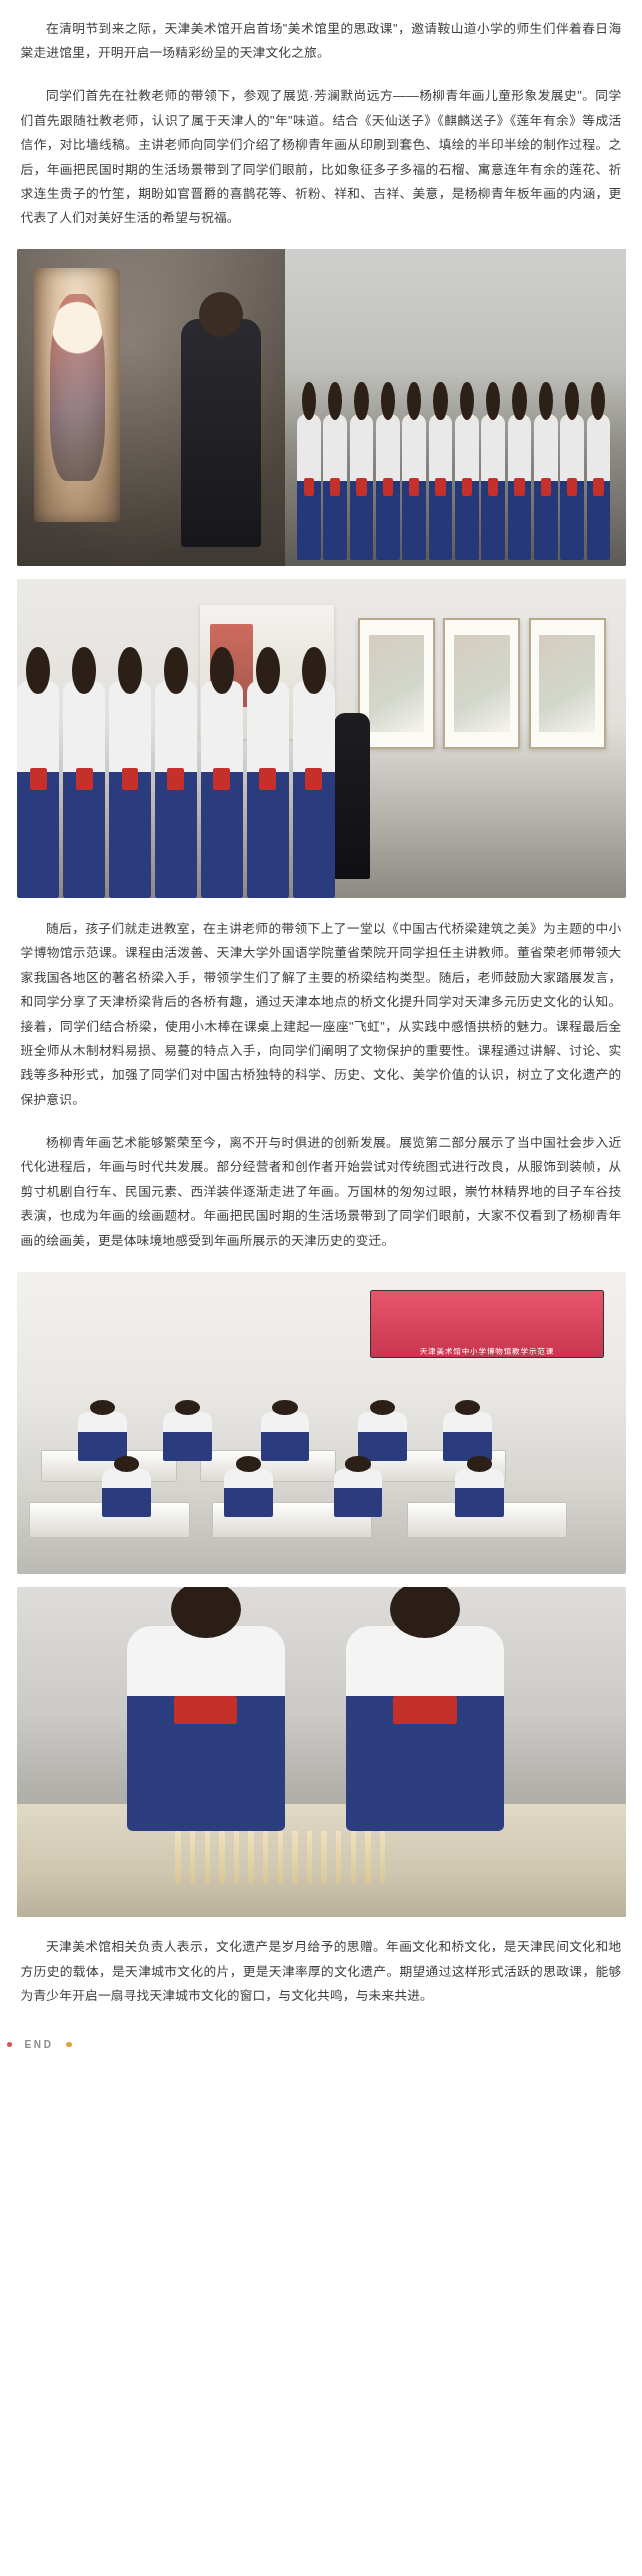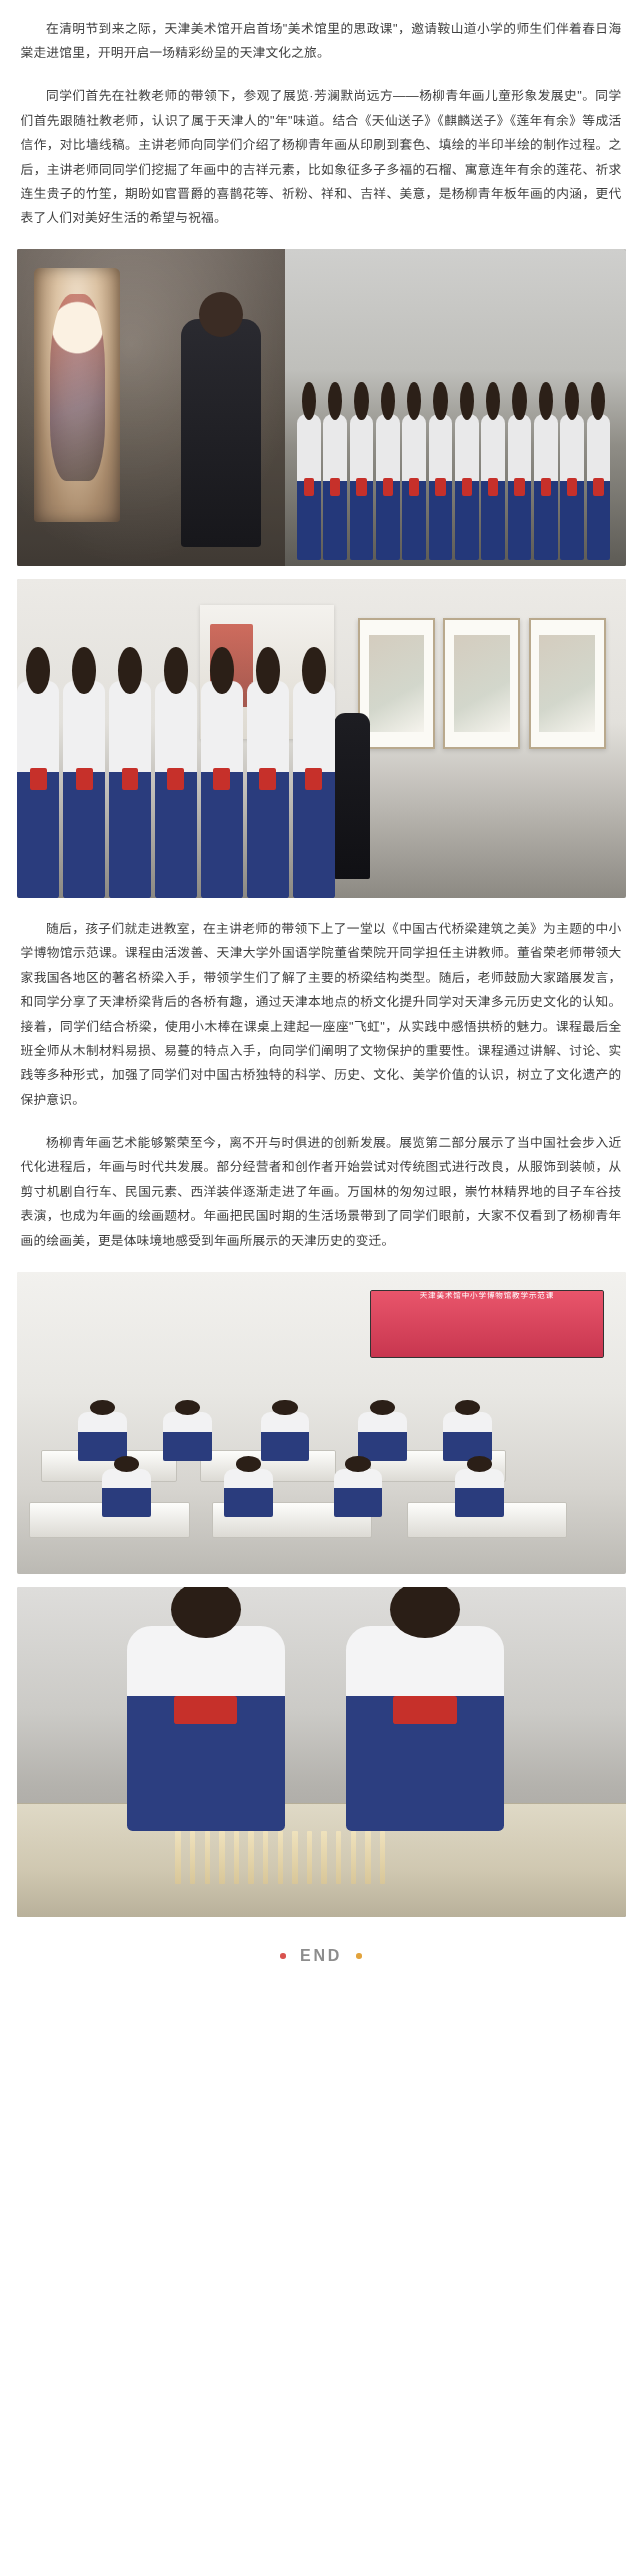--- a/index.html
+++ b/index.html
@@ -149,21 +149,21 @@
   
   .ph3 { height: 302px; background: #e7e7e5; }
   .ph3 .bg {
     position:absolute; inset:0;
     background: linear-gradient(180deg,#f2f1ee 0%,#e8e7e3 40%,#d6d4cf 72%,#bbb9b3 100%);
   }
   .ph3 .screen {
     position:absolute; left:58%; top:6%; width:38%; height:22%;
     background: linear-gradient(180deg,#e9556b 0%, #c8364f 100%);
     border: 1.9px solid #333; border-radius:1.9px;
-    display:flex; align-items:flex-start; justify-content:center;
+    display:flex; align-items:flex-end; justify-content:center;
   }
   .ph3 .screen span {
     color:#fff; font-size:7.5px; letter-spacing:0.9px; text-align:center; line-height:10.3px;
   }
   .ph3 .deskrow {
     position:absolute; left:0; bottom:0; width:100%; height:62%;
   }
   .ph3 .desk {
     position:absolute; background: linear-gradient(180deg,#fdfdfb,#dcdad4);
     border:0.9px solid #c3c1ba; border-radius:1.9px;
@@ -203,41 +203,41 @@
   }
   .ph4 .sticks {
     position:absolute; left:26%; bottom:10%; width:40%; height:16%;
   }
   .ph4 .sticks i {
     position:absolute; bottom:0; width:2.2%; height:100%;
     background: linear-gradient(180deg,#efe2bd,#d8c698); border-radius:0.9px;
   }
   
   .endmark {
-    text-align: center;
+    text-align: left;
     padding: 24.4px 0 17px 0;
-    font-size: 16px;
+    font-size: 10px;
     letter-spacing: 2.8px;
     color: #9b9b9b;
   }
   .endmark .dot {
     display:inline-block; width:5.6px; height:5.6px; border-radius:50%;
     background:#e2a33c; margin:0 6.6px; vertical-align:middle;
   }
   .endmark .dot.red { background:#d9534f; }
   .endmark .label { vertical-align: middle; font-weight: bold; color:#8d8d8d; }
 </style>
 </head>
 <body>
 
 <div class="page">
 
   <p class="para first">在清明节到来之际，天津美术馆开启首场"美术馆里的思政课"，邀请鞍山道小学的师生们伴着春日海棠走进馆里，开明开启一场精彩纷呈的天津文化之旅。</p>
 
-  <p class="para">同学们首先在社教老师的带领下，参观了展览·芳澜默尚远方——杨柳青年画儿童形象发展史"。同学们首先跟随社教老师，认识了属于天津人的"年"味道。结合《天仙送子》《麒麟送子》《莲年有余》等成活信作，对比墙线稿。主讲老师向同学们介绍了杨柳青年画从印刷到套色、填绘的半印半绘的制作过程。之后，主讲老师同同学们挖掘了年画中的吉祥元素，比如象征多子多福的石榴、寓意连年有余的莲花、祈求连生贵子的竹笙，期盼如官晋爵的喜鹊花等、祈粉、祥和、吉祥、美意，是杨柳青年板年画的内涵，更代表了人们对美好生活的希望与祝福。</p>
+  <p class="para">同学们首先在社教老师的带领下，参观了展览·芳澜默尚远方——杨柳青年画儿童形象发展史"。同学们首先跟随社教老师，认识了属于天津人的"年"味道。结合《天仙送子》《麒麟送子》《莲年有余》等成活信作，对比墙线稿。主讲老师向同学们介绍了杨柳青年画从印刷到套色、填绘的半印半绘的制作过程。之后，年画把民国时期的生活场景带到了同学们眼前，比如象征多子多福的石榴、寓意连年有余的莲花、祈求连生贵子的竹笙，期盼如官晋爵的喜鹊花等、祈粉、祥和、吉祥、美意，是杨柳青年板年画的内涵，更代表了人们对美好生活的希望与祝福。</p>
 
   <div class="photo ph1">
     <div class="inner">
       <div class="wall">
         <div class="mural"></div>
       </div>
       <div class="figure-a"></div>
       <div class="room"></div>
       <div class="students">
         <div class="st" style="left:0%"></div>
@@ -329,20 +329,21 @@
         <i style="left:54%"></i>
           <i style="left:60%"></i>
           <i style="left:66%"></i>
         <i style="left:72%"></i>
           <i style="left:78%"></i>
           <i style="left:84%"></i>
       </div>
     </div>
   </div>
 
+  <p class="para">天津美术馆相关负责人表示，文化遗产是岁月给予的思赠。年画文化和桥文化，是天津民间文化和地方历史的载体，是天津城市文化的片，更是天津率厚的文化遗产。期望通过这样形式活跃的思政课，能够为青少年开启一扇寻找天津城市文化的窗口，与文化共鸣，与未来共进。</p>
 
   <div class="endmark">
     <span class="dot red"></span>
     <span class="label">END</span>
     <span class="dot"></span>
   </div>
 
 </div>
 
 

